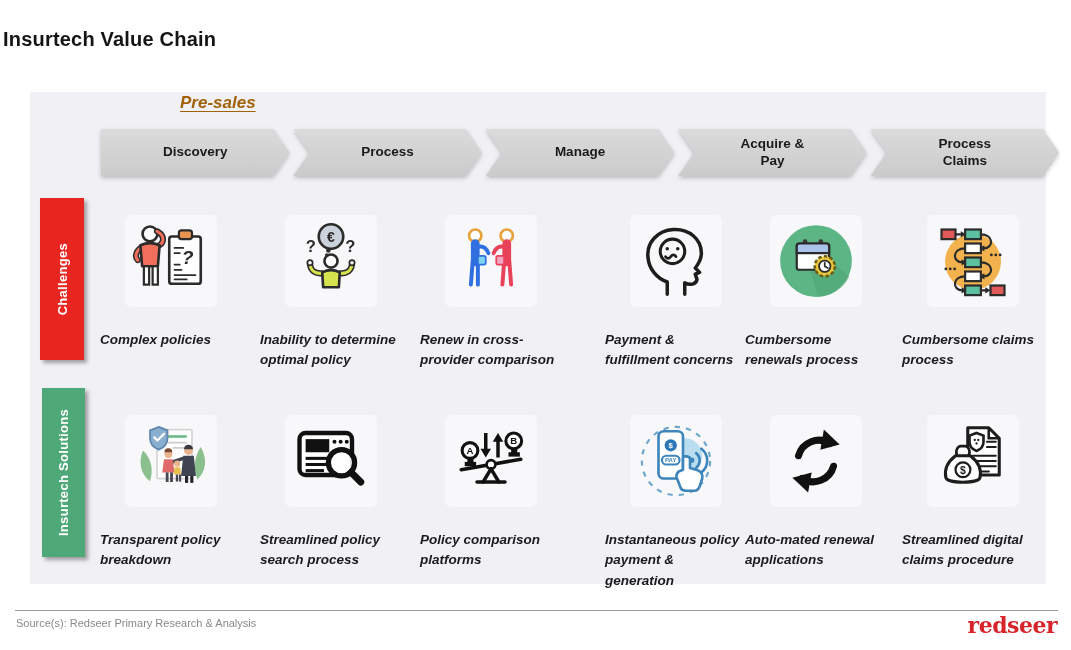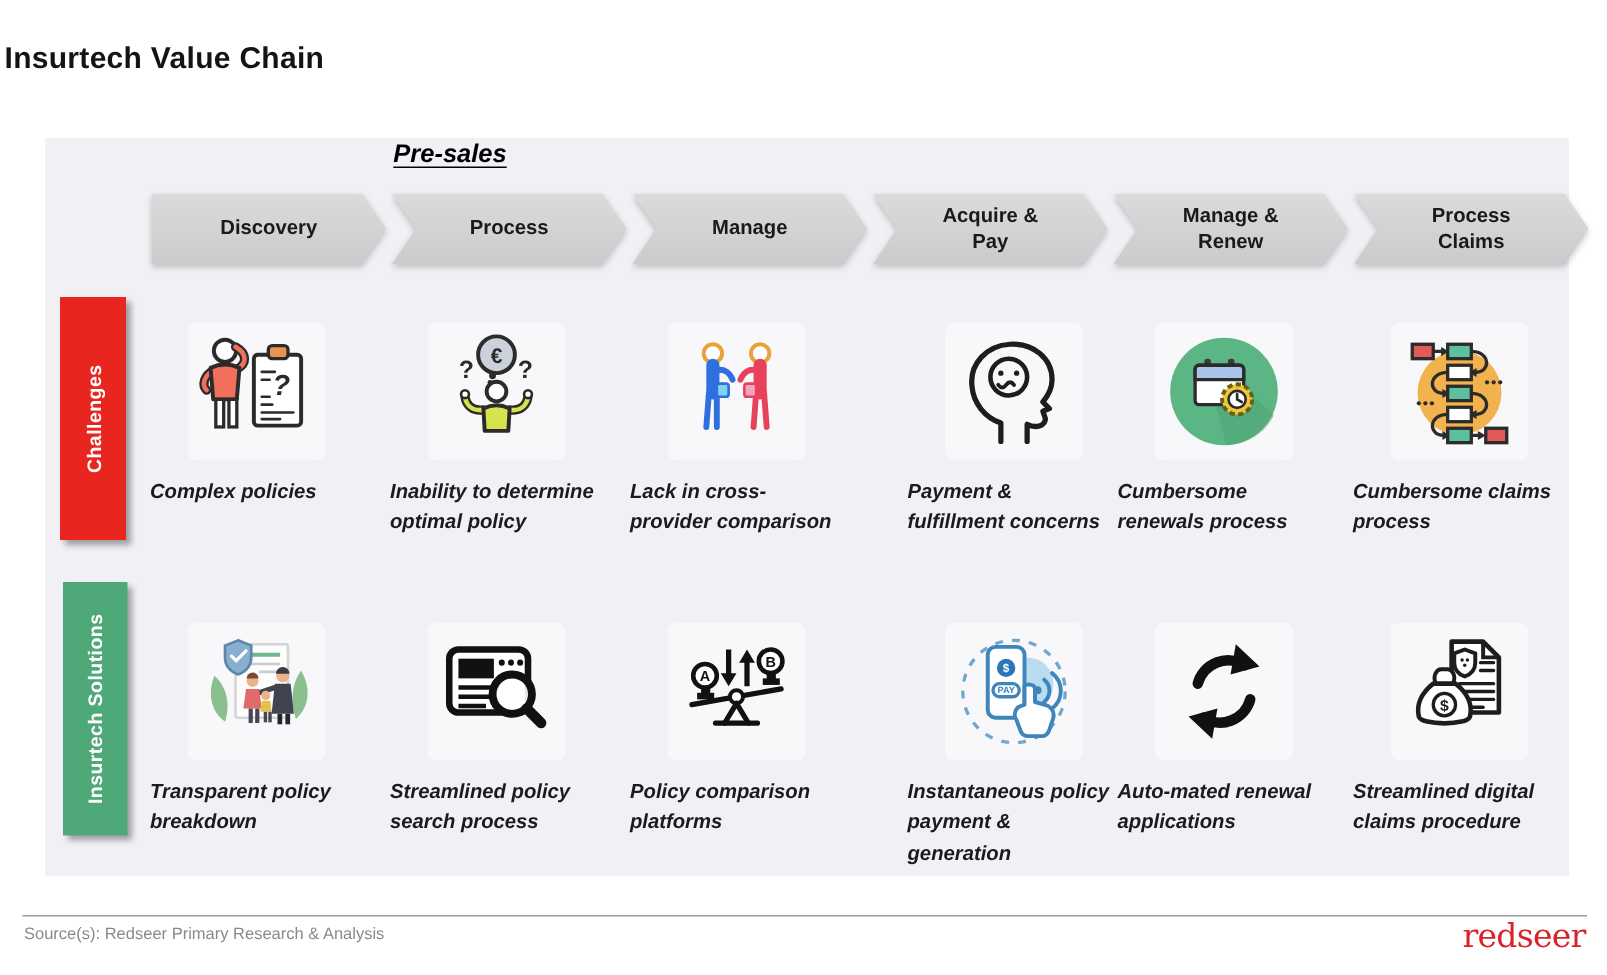--- a/index.html
+++ b/index.html
@@ -2,44 +2,44 @@
 <html><head>
 <meta charset="utf-8">
 <style>
   html,body{margin:0;padding:0}
   body{
     width:1071px;height:650px;position:relative;overflow:hidden;
     background:#ffffff;font-family:"Liberation Sans",sans-serif;
   }
   .page-title{position:absolute;left:3px;top:28px;font-size:20px;font-weight:bold;color:#141414;letter-spacing:.2px}
   .panel{position:absolute;left:30px;top:92px;width:1016px;height:492px;background:#f1f0f5}
-  .phase{position:absolute;top:1px;width:240px;text-align:center;font-size:17px;font-weight:bold;font-style:italic;color:#000000;text-decoration:underline;text-underline-offset:3px}
+  .phase{position:absolute;top:1px;width:240px;font-size:17px;font-weight:bold;font-style:italic;color:#a16207;text-decoration:underline;text-underline-offset:3px}
   .phase.presales{left:150px}
   .phase.postpurchase{left:660px}
   .chevrons{position:absolute;left:71px;top:37px;width:958px;height:47px;display:flex;gap:4px;filter:drop-shadow(0 2px 2px rgba(0,0,0,.22))}
   .chev{flex:1;background:linear-gradient(180deg,#dbdbdb,#cbcbcb);display:flex;align-items:center;justify-content:center;text-align:center;
     font-weight:bold;font-size:13.5px;color:#1a1a1a;line-height:1.25;
     clip-path:polygon(0 0,calc(100% - 16px) 0,100% 50%,calc(100% - 16px) 100%,0 100%,16px 50%);}
   .chev.first{clip-path:polygon(0 0,calc(100% - 16px) 0,100% 50%,calc(100% - 16px) 100%,0 100%)}
   .chev span{max-width:86px;display:inline-block}
   .band{position:absolute;display:flex;align-items:center;justify-content:center;color:#fff;font-weight:bold;box-shadow:3px 3px 4px rgba(0,0,0,.35)}
   .band span{writing-mode:vertical-rl;transform:rotate(180deg);font-size:13px;letter-spacing:.3px;white-space:nowrap}
   .band.challenges{left:10px;top:106px;width:44px;height:162px;background:#e8251f}
   .band.solutions{left:12px;top:296px;width:43px;height:169px;background:#4ea878}
   .row{position:absolute;left:0;width:100%}
   .row.challenges{top:120px}
   .row.solutions{top:320px}
   .cell{position:absolute;width:152px}
   .cell.c1{left:65px}.cell.c2{left:225px}.cell.c3{left:385px}.cell.c4{left:570px}.cell.c5{left:710px}.cell.c6{left:867px}
   .icon-box{height:98px;display:flex;align-items:center;justify-content:center}
   .icon-card{width:92px;height:92px;display:flex;align-items:center;justify-content:center;background:rgba(255,255,255,.5);border-radius:6px}
-  .cell-label{margin-top:8px;padding-left:5px;font-weight:bold;font-style:italic;font-size:13.5px;line-height:1.5;color:#1b1b1b;max-width:136px}
+  .cell-label{margin-top:20px;padding-left:5px;font-weight:bold;font-style:italic;font-size:13.5px;line-height:1.5;color:#1b1b1b;max-width:136px}
   .footer-line{position:absolute;left:15px;right:13px;top:610px;border-top:1.5px solid #9a9aa0}
   .source-note{position:absolute;left:16px;top:617px;font-size:11px;color:#8a8a8a}
-  .brand-logo{position:absolute;right:14px;top:612px;font-family:"DejaVu Serif",serif;font-weight:normal;font-size:22px;color:#d8232a;letter-spacing:-.5px}
+  .brand-logo{position:absolute;right:14px;top:612px;font-family:"DejaVu Serif",serif;font-weight:bold;font-size:22px;color:#d8232a;letter-spacing:-.5px}
   svg text{font-family:"Liberation Sans",sans-serif}
 </style>
 </head>
 <body>
 
 <div class="page-title">Insurtech Value Chain</div>
 
 <div class="panel">
 
   <div class="phase presales">Pre-sales</div>
@@ -49,23 +49,20 @@
         <span>Discovery</span>
       </div>
     <div class="chev">
         <span>Process</span>
       </div>
     <div class="chev">
         <span>Manage</span>
       </div>
     <div class="chev">
         <span>Acquire &amp; Pay</span>
-      </div>
-    <div class="chev">
-        <span>Manage &amp; Renew</span>
       </div>
     <div class="chev">
         <span>Process Claims</span>
       </div>
   </div>
 
   <div class="band challenges">
       <span>Challenges</span>
     </div>
   <div class="band solutions">
@@ -137,21 +134,21 @@
           <path d="M27,49 L25,75 M33,49 L33,75" stroke="#2f6fe0" stroke-width="4.5" stroke-linecap="round" fill="none"></path>
           <rect x="33" y="42" width="9" height="10" rx="2" fill="#7fd4f2" stroke="#2f6fe0" stroke-width="2"></rect>
           <circle cx="66" cy="19" r="7" fill="#fff" stroke="#e8a23c" stroke-width="3"></circle>
           <path d="M66,28 v21" stroke="#e8425a" stroke-width="10" stroke-linecap="round" fill="none"></path>
           <path d="M64,32 C57,30 53,34 51,39" stroke="#e8425a" stroke-width="4.5" stroke-linecap="round" fill="none"></path>
           <path d="M63,49 L61,75 M69,49 L71,75" stroke="#e8425a" stroke-width="4.5" stroke-linecap="round" fill="none"></path>
           <rect x="54" y="42" width="9" height="10" rx="2" fill="#f0a6c0" stroke="#e8425a" stroke-width="2"></rect>
         </svg>
       </div>
         </div>
-      <div class="cell-label">Lack in cross-provider comparison</div>
+      <div class="cell-label">Renew in cross-provider comparison</div>
     </div>
 
     <div class="cell c4">
       <div class="icon-box">
           <div class="icon-card">
         <svg width="84" height="84" viewBox="0 0 96 96">
           <path d="M38,86 V72 C26,68 17,57 16,44 C14,27 27,13 45,12 C63,11 77,23 77,39 C77,46 74,51 70,56 L75,61 L70,63 L72,69 C71,75 64,76 58,73 L58,86" fill="none" stroke="#1d1d1d" stroke-width="4" stroke-linejoin="round" stroke-linecap="round"></path>
           <circle cx="44" cy="37" r="14" fill="none" stroke="#1d1d1d" stroke-width="3.5"></circle>
           <circle cx="38" cy="34" r="2" fill="#1d1d1d"></circle>
               <circle cx="50" cy="34" r="2" fill="#1d1d1d"></circle>

